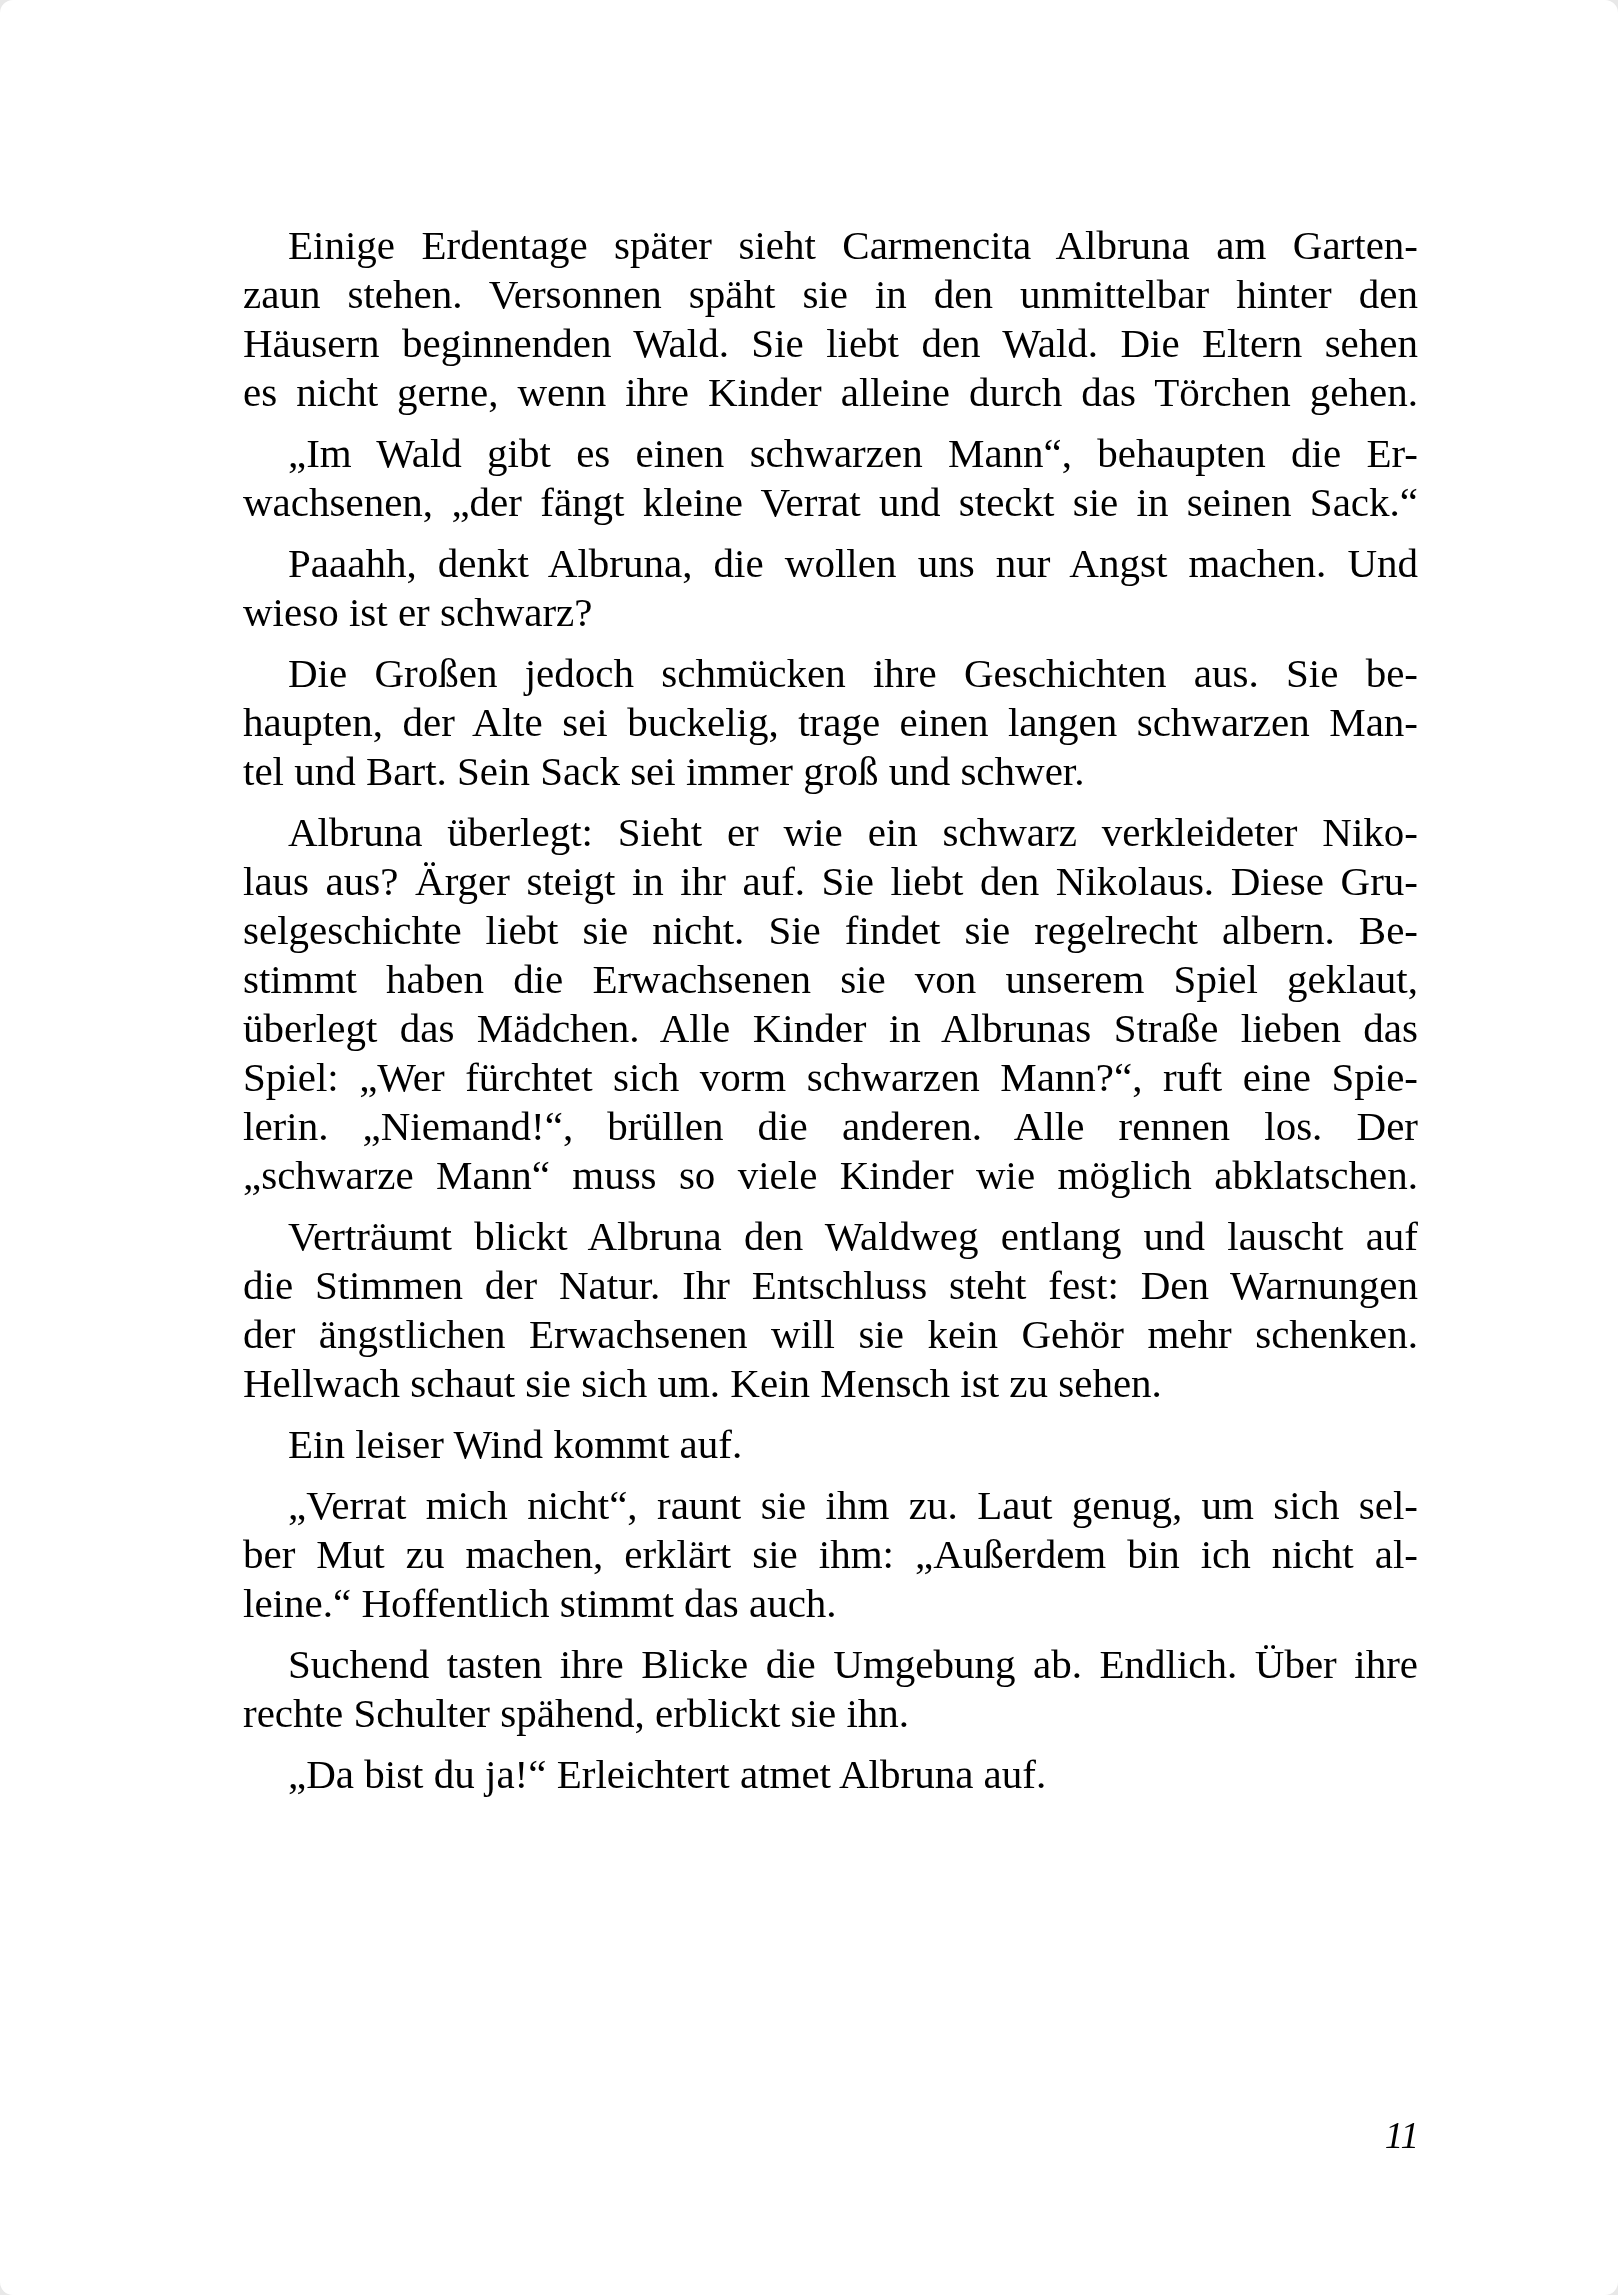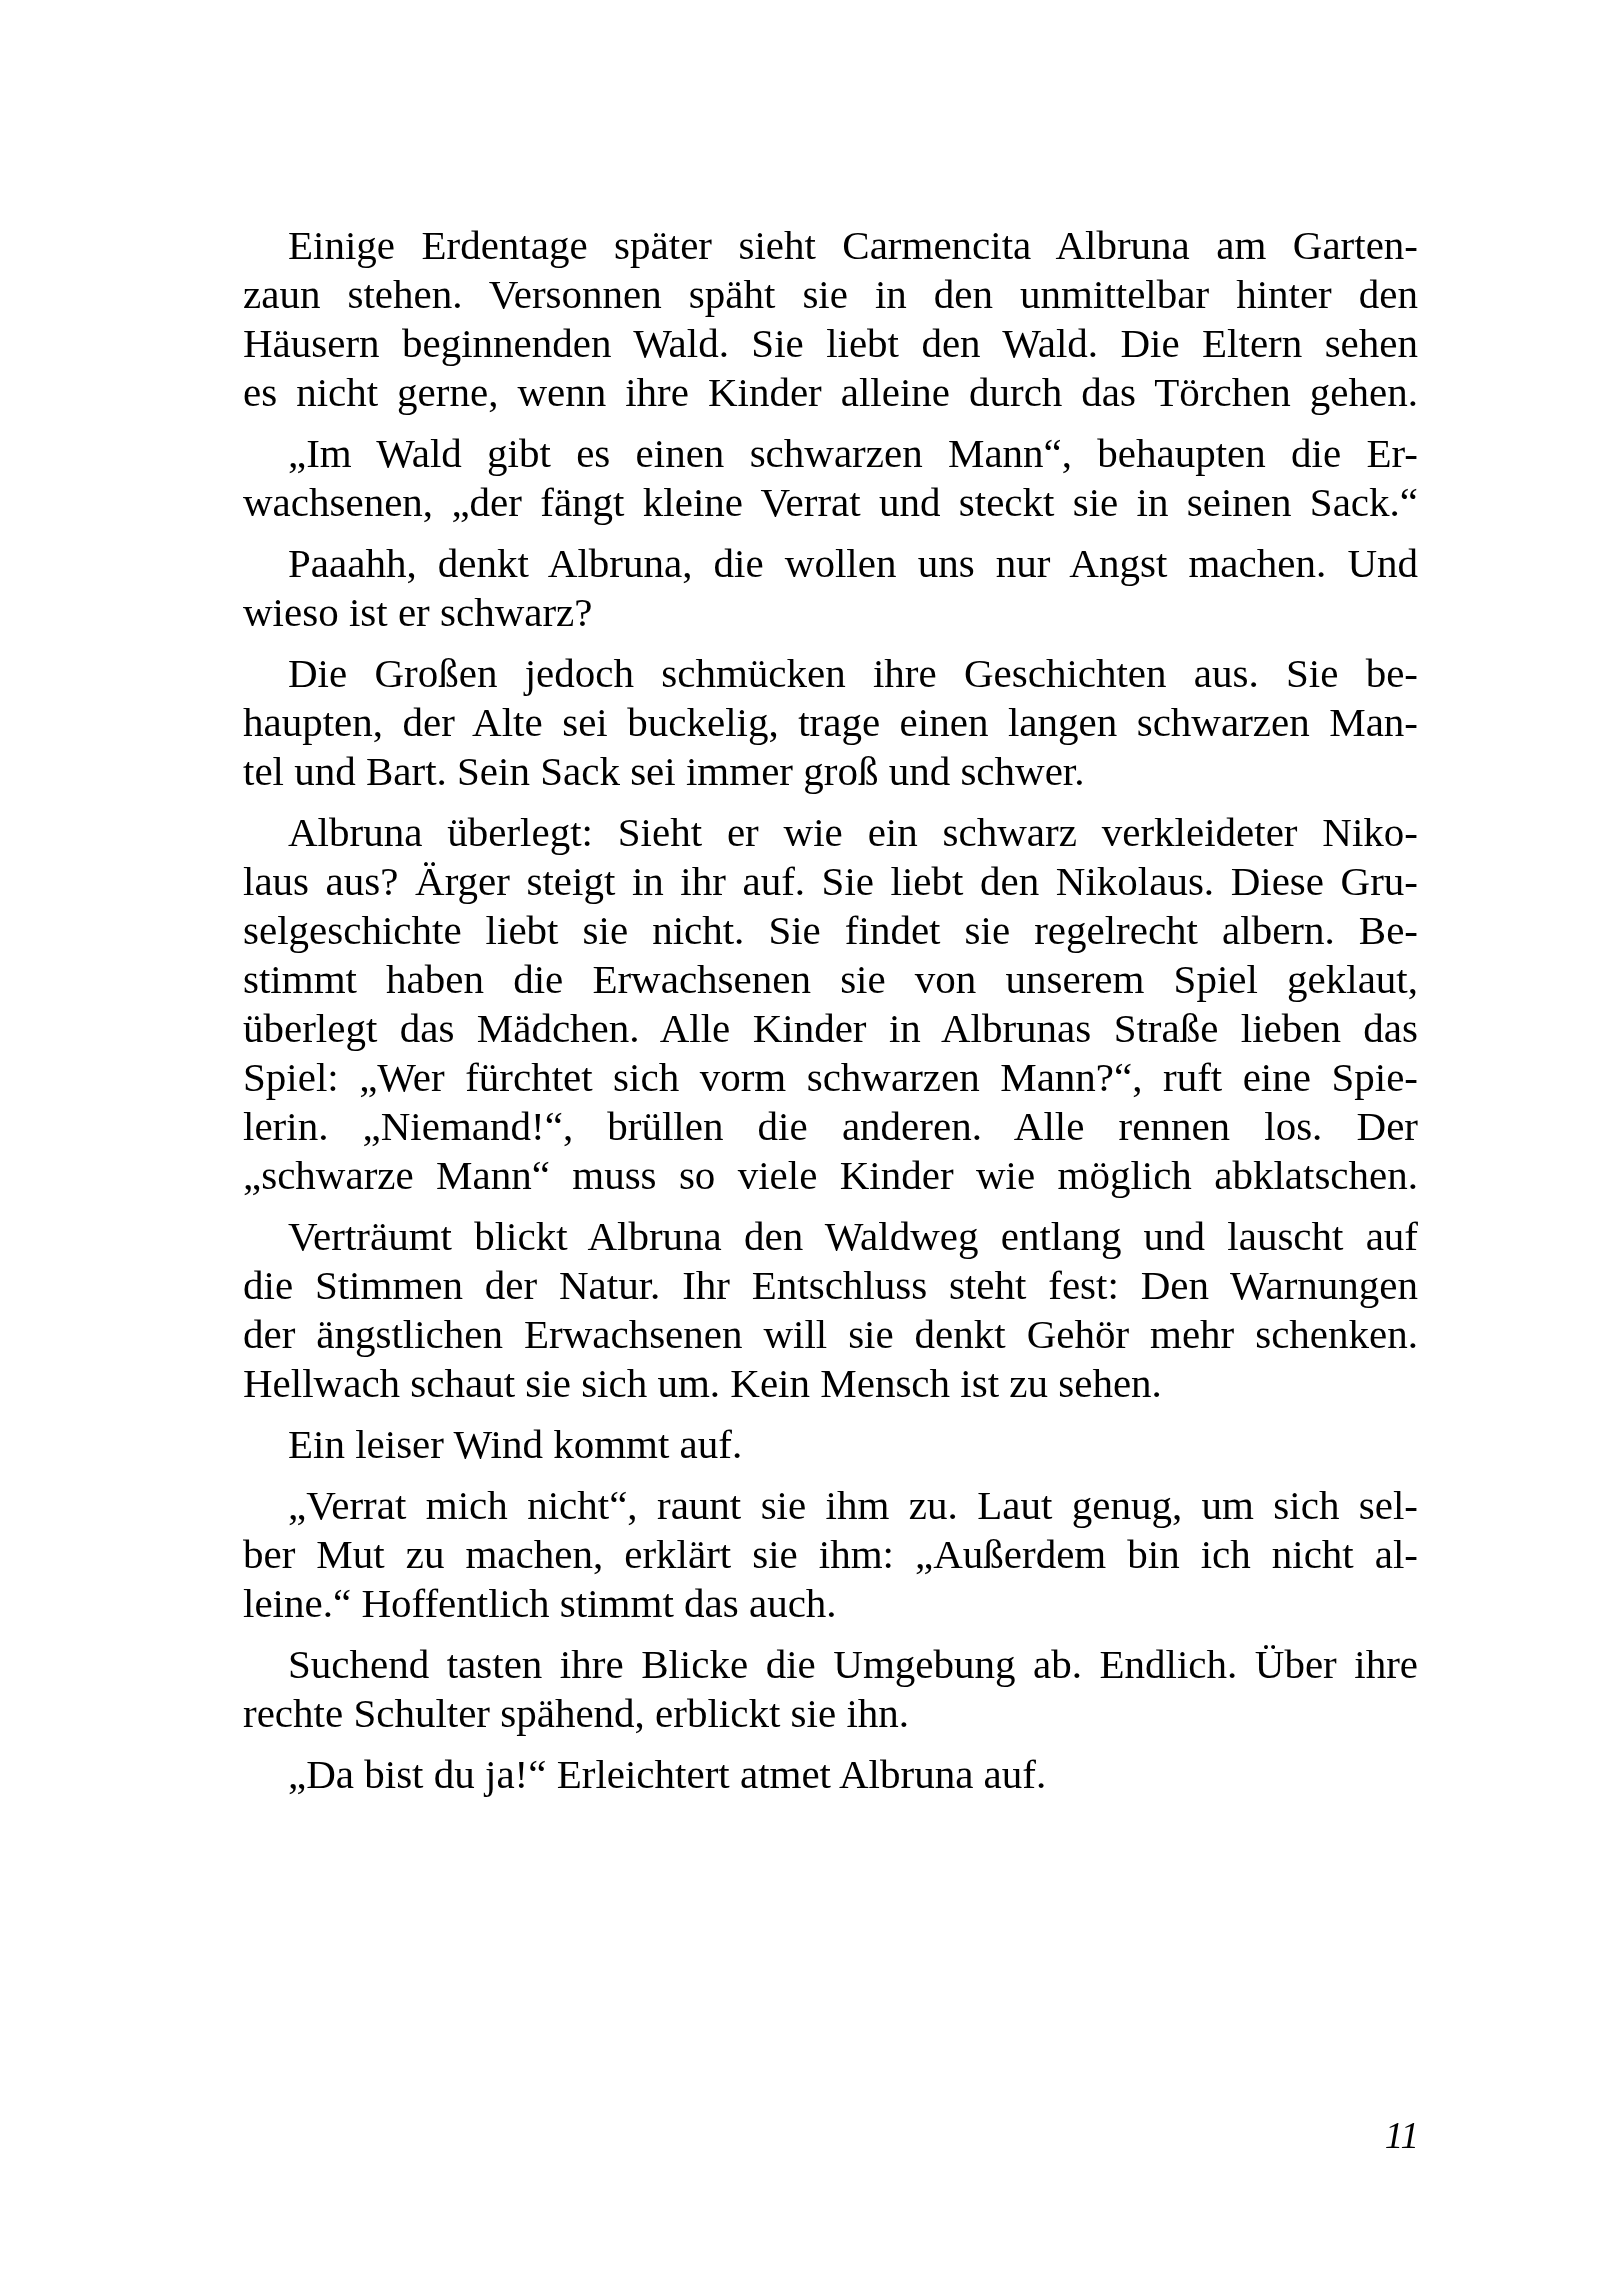--- a/index.html
+++ b/index.html
@@ -8,20 +8,21 @@
     background: #e8e8e8;
   }
   .page {
     position: relative;
     width: 1618px;
     height: 2295px;
     background: #ffffff;
     color: #000000;
     font-family: "Liberation Serif", "DejaVu Serif", serif;
     overflow: hidden;
+    border-radius: 13px;
   }
   .text-block {
     position: absolute;
     left: 243px;
     top: 221px;
     width: 1175px;
   }
   .para {
     margin: 0;
     padding: 0;
@@ -83,21 +84,21 @@
         <div class="line just">selgeschichte liebt sie nicht. Sie findet sie regelrecht albern. Be-</div>
         <div class="line just">stimmt haben die Erwachsenen sie von unserem Spiel geklaut,</div>
         <div class="line just">überlegt das Mädchen. Alle Kinder in Albrunas Straße lieben das</div>
         <div class="line just">Spiel: „Wer fürchtet sich vorm schwarzen Mann?“, ruft eine Spie-</div>
         <div class="line just">lerin. „Niemand!“, brüllen die anderen. Alle rennen los. Der</div>
         <div class="line just">„schwarze Mann“ muss so viele Kinder wie möglich abklatschen.</div>
       </div>
       <div class="para">
         <div class="line first just">Verträumt blickt Albruna den Waldweg entlang und lauscht auf</div>
         <div class="line just">die Stimmen der Natur. Ihr Entschluss steht fest: Den Warnungen</div>
-        <div class="line just">der ängstlichen Erwachsenen will sie denkt Gehör mehr schenken.</div>
+        <div class="line just">der ängstlichen Erwachsenen will sie kein Gehör mehr schenken.</div>
         <div class="line">Hellwach schaut sie sich um. Kein Mensch ist zu sehen.</div>
       </div>
       <div class="para">
         <div class="line first">Ein leiser Wind kommt auf.</div>
       </div>
       <div class="para">
         <div class="line first just">„Verrat mich nicht“, raunt sie ihm zu. Laut genug, um sich sel-</div>
         <div class="line just">ber Mut zu machen, erklärt sie ihm: „Außerdem bin ich nicht al-</div>
         <div class="line">leine.“ Hoffentlich stimmt das auch.</div>
       </div>

